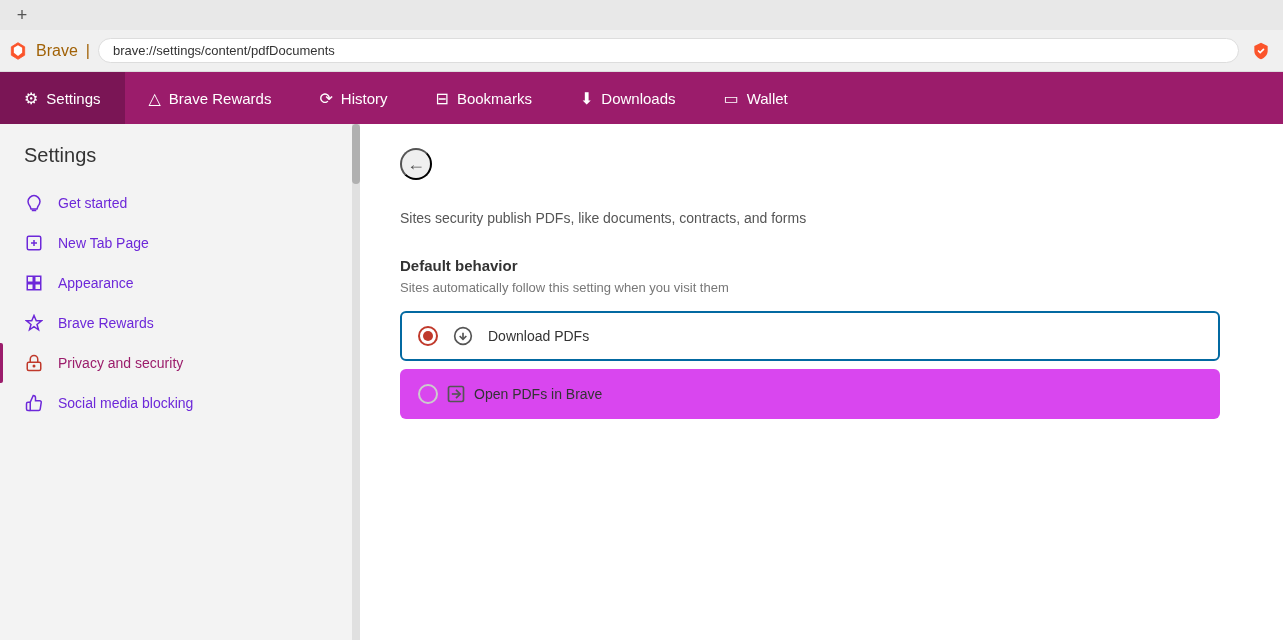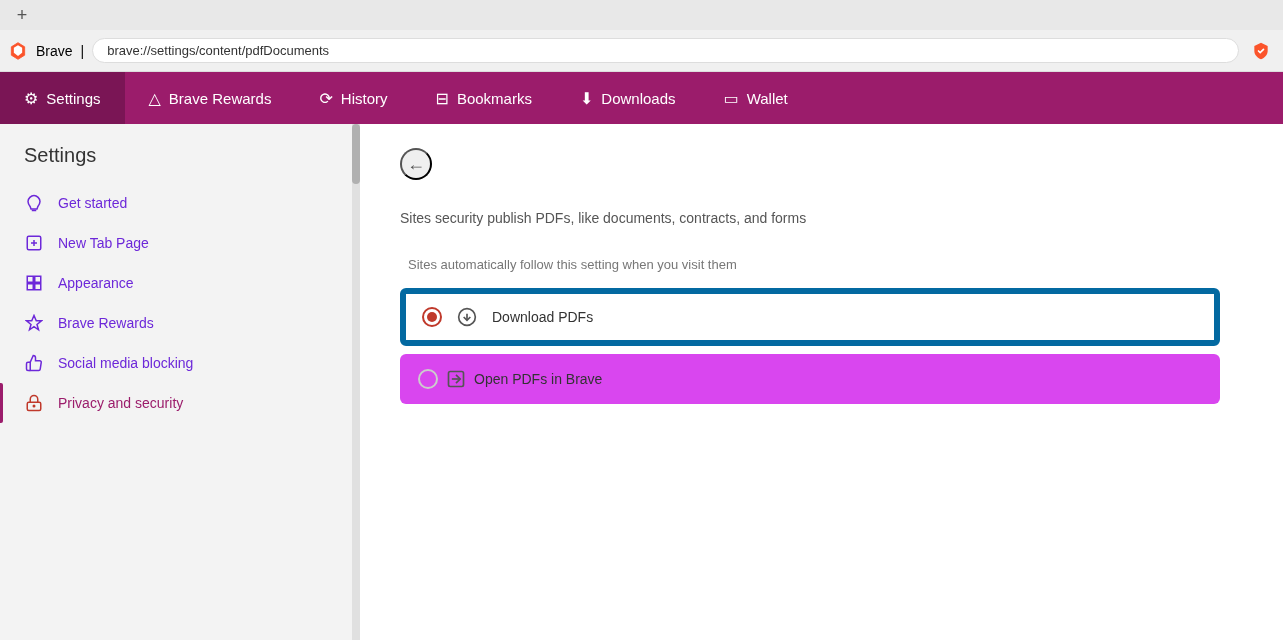--- a/index.html
+++ b/index.html
@@ -27,21 +27,21 @@
       align-items: center;
       padding: 0 8px;
       gap: 8px;
       border-bottom: 1px solid #ddd;
     }
     .brave-logo {
       width: 20px; height: 20px;
       display: flex; align-items: center; justify-content: center;
     }
     .brave-logo svg { width: 20px; height: 20px; }
-    .address-separator { color: #000000; font-size: 14px; }
+    .address-separator { color: #a16207; font-size: 16px; }
     .address-input {
       flex: 1;
       background: white;
       border: 1px solid #ddd;
       border-radius: 20px;
       padding: 4px 14px;
       font-size: 13px;
       color: #333;
       outline: none;
     }
@@ -181,35 +181,34 @@
     .section-title {
       font-size: 15px;
       font-weight: 600;
       color: #333;
       margin-bottom: 6px;
     }
     .section-subtitle {
       font-size: 13px;
       color: #777;
       margin-bottom: 16px;
-      margin-left: 8px;
     }
 
     
     .radio-option {
       display: flex;
       align-items: center;
       gap: 14px;
       padding: 12px 16px;
       margin-bottom: 8px;
       border-radius: 6px;
       cursor: pointer;
     }
     .radio-option.selected {
-      border: 6px solid #0369a1;
+      border: 2px solid #0369a1;
       background: white;
     }
     .radio-option.unselected {
       background: #d946ef;
       border: 2px solid transparent;
       gap: 7px;
     }
     .radio-circle {
       width: 20px; height: 20px;
       border-radius: 50%;
@@ -333,51 +332,52 @@
 
     <div class="sidebar-item">
       <div class="sidebar-icon">
         <svg width="18" height="18" viewBox="0 0 24 24" fill="none" stroke="currentColor" stroke-width="2">
           <polygon points="12,2 15,9 22,9 16,14 18,21 12,17 6,21 8,14 2,9 9,9"></polygon>
         </svg>
       </div>
       <span class="sidebar-label">Brave Rewards</span>
     </div>
 
-    <div class="sidebar-item">
-      <div class="sidebar-icon">
-        <svg width="18" height="18" viewBox="0 0 24 24" fill="none" stroke="currentColor" stroke-width="2">
-          <path d="M14 9V5a3 3 0 0 0-3-3l-4 9v11h11.28a2 2 0 0 0 2-1.7l1.38-9a2 2 0 0 0-2-2.3z"></path>
-          <path d="M7 22H4a2 2 0 0 1-2-2v-7a2 2 0 0 1 2-2h3"></path>
-        </svg>
-      </div>
-      <span class="sidebar-label">Social media blocking</span>
-    </div>
-
     <div class="sidebar-item active">
       <div class="sidebar-icon active-color">
         <svg width="18" height="18" viewBox="0 0 24 24" fill="none" stroke="#c0392b" stroke-width="2">
           <rect x="3" y="11" width="18" height="11" rx="2" ry="2"></rect>
           <path d="M7 11V7a5 5 0 0 1 10 0v4"></path>
           <circle cx="12" cy="16" r="1" fill="#c0392b"></circle>
         </svg>
       </div>
       <span class="sidebar-label" style="color:#9b1c6b;">Privacy and security</span>
     </div>
+
+    <div class="sidebar-item">
+      <div class="sidebar-icon">
+        <svg width="18" height="18" viewBox="0 0 24 24" fill="none" stroke="currentColor" stroke-width="2">
+          <path d="M14 9V5a3 3 0 0 0-3-3l-4 9v11h11.28a2 2 0 0 0 2-1.7l1.38-9a2 2 0 0 0-2-2.3z"></path>
+          <path d="M7 22H4a2 2 0 0 1-2-2v-7a2 2 0 0 1 2-2h3"></path>
+        </svg>
+      </div>
+      <span class="sidebar-label">Social media blocking</span>
+    </div>
   </div>
 
   <div class="content-area">
     <div class="content-inner">
 
       <div class="page-header">
         <button class="back-btn">←</button>
       </div>
 
       <p class="page-description">Sites security publish PDFs, like documents, contracts, and forms</p>
 
+      <div class="section-title">Default behavior</div>
       <div class="section-subtitle">Sites automatically follow this setting when you visit them</div>
 
       <div class="radio-option selected">
         <div class="radio-circle checked"></div>
         <div class="radio-icon">
           <svg width="20" height="20" viewBox="0 0 24 24" fill="none" stroke="#555" stroke-width="2">
             <circle cx="12" cy="12" r="10"></circle>
             <line x1="12" y1="8" x2="12" y2="16"></line>
             <polyline points="8,12 12,16 16,12"></polyline>
           </svg>

